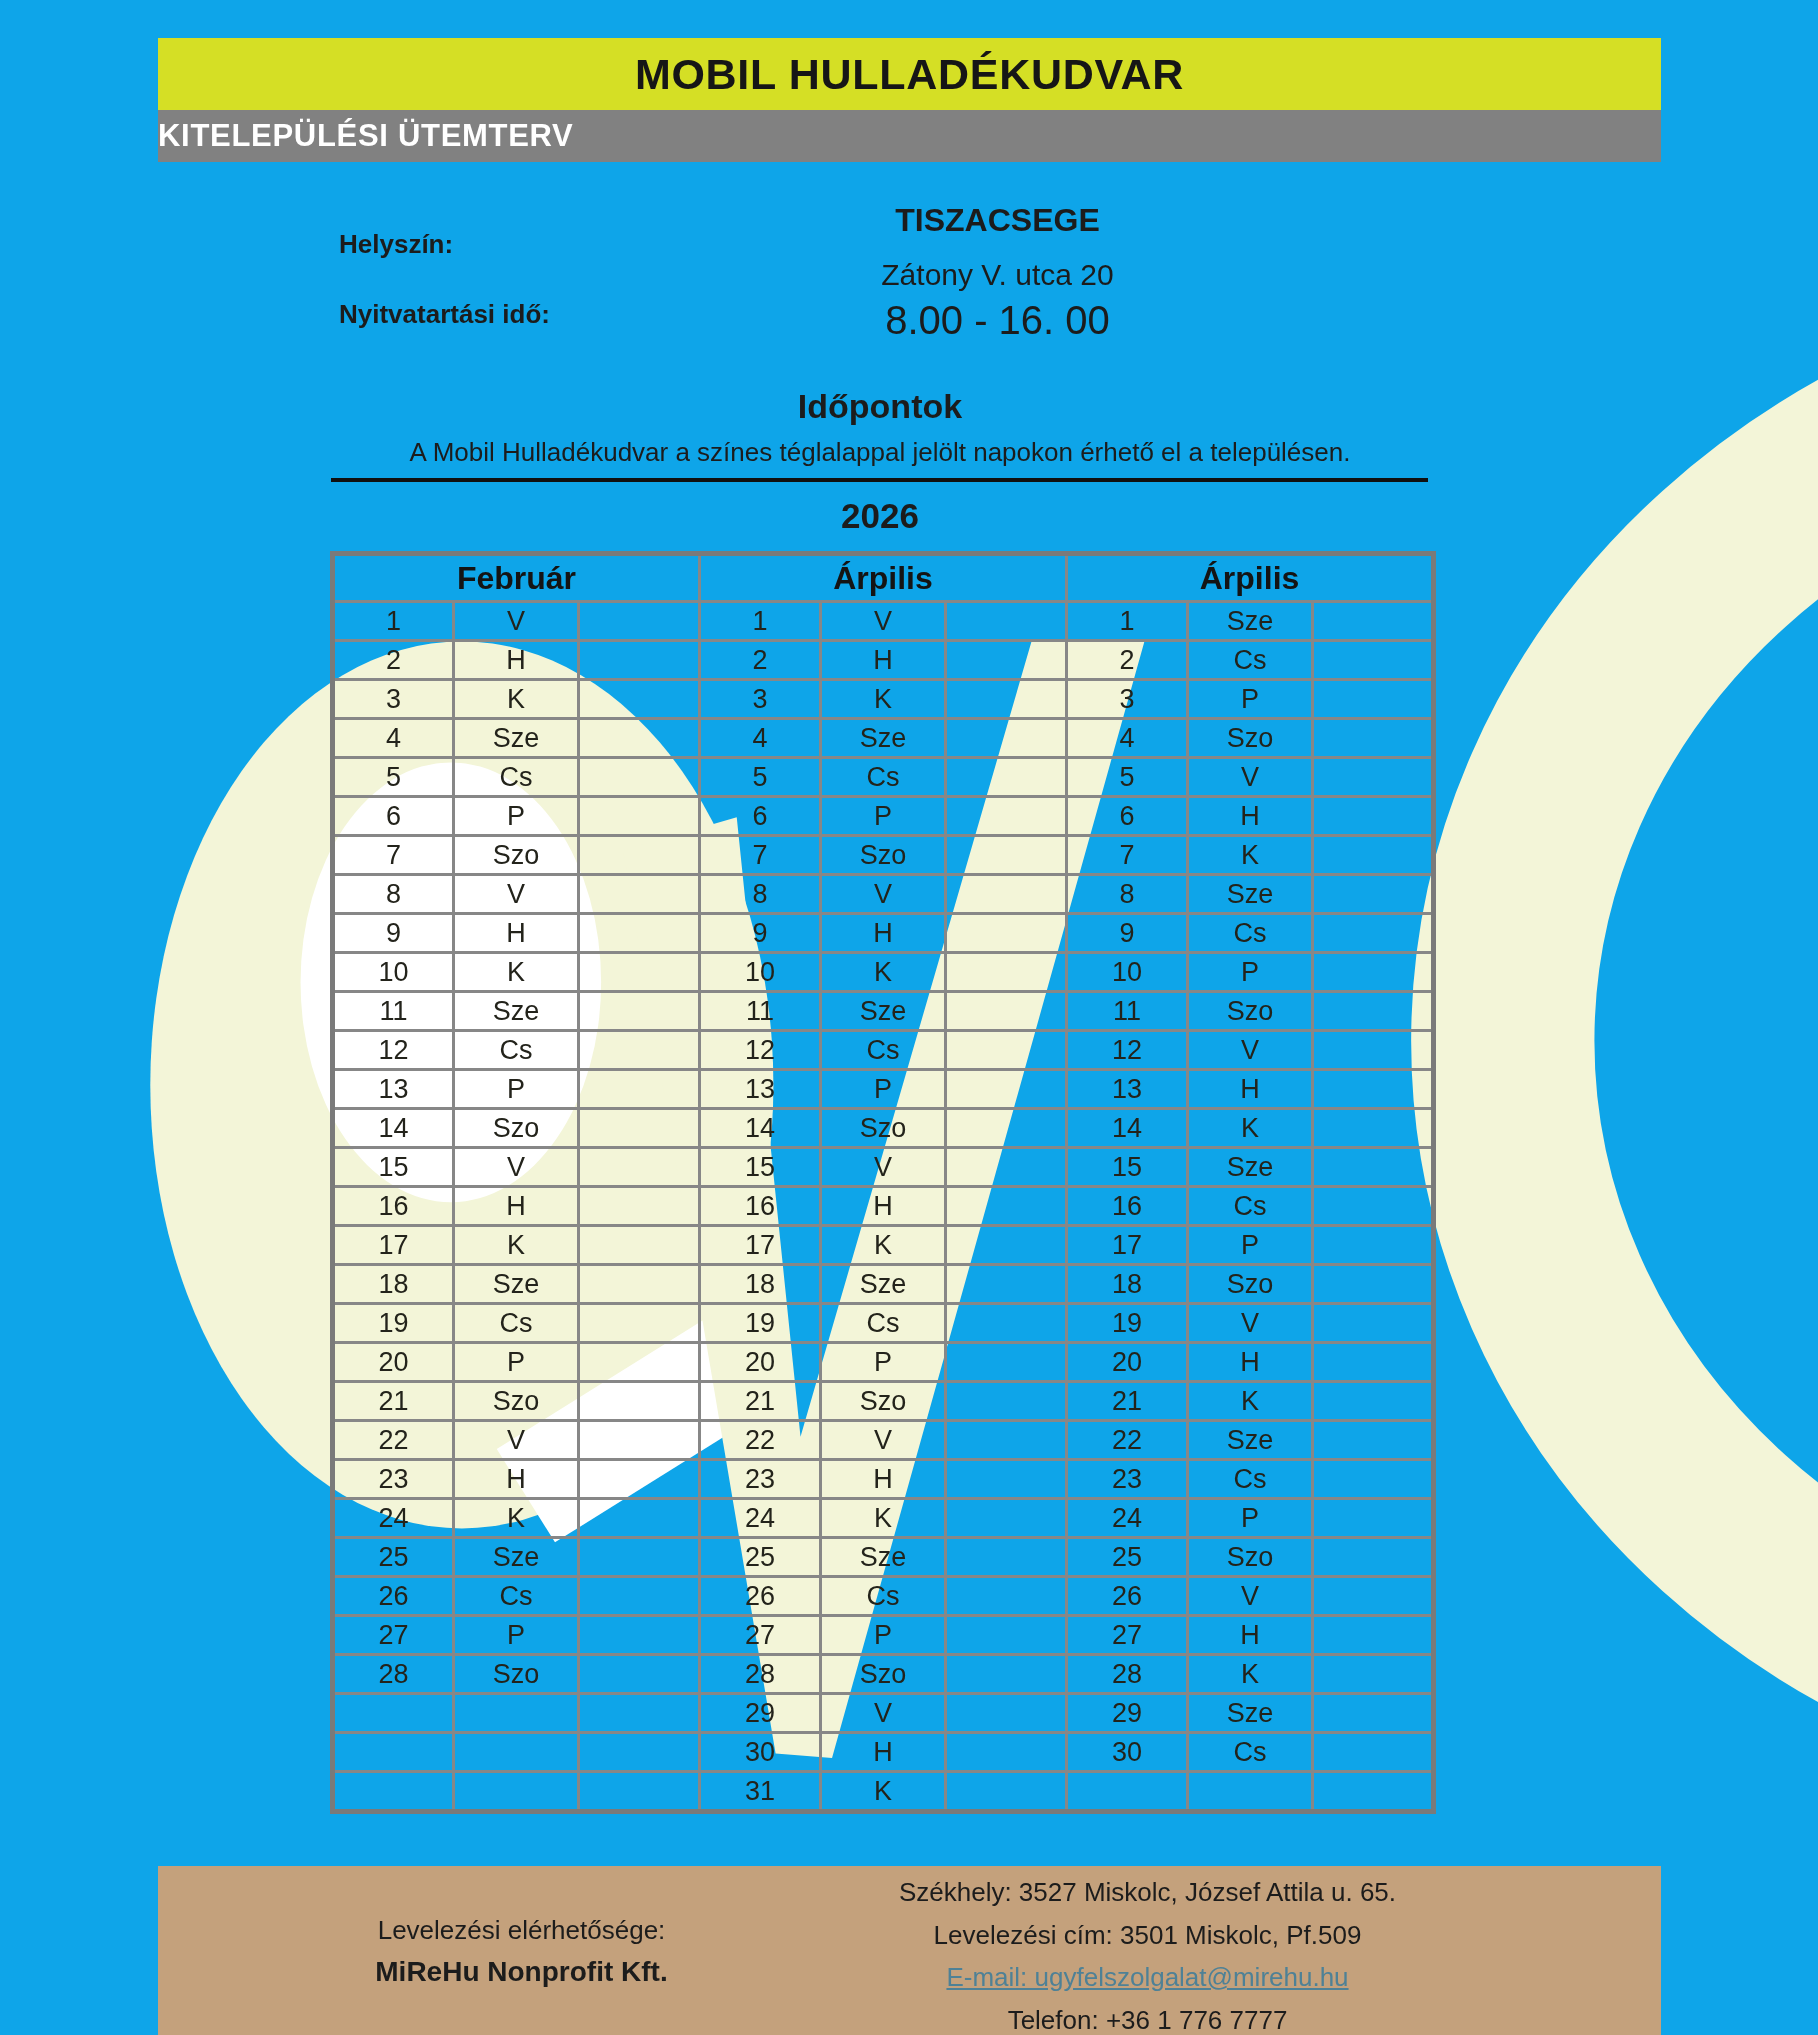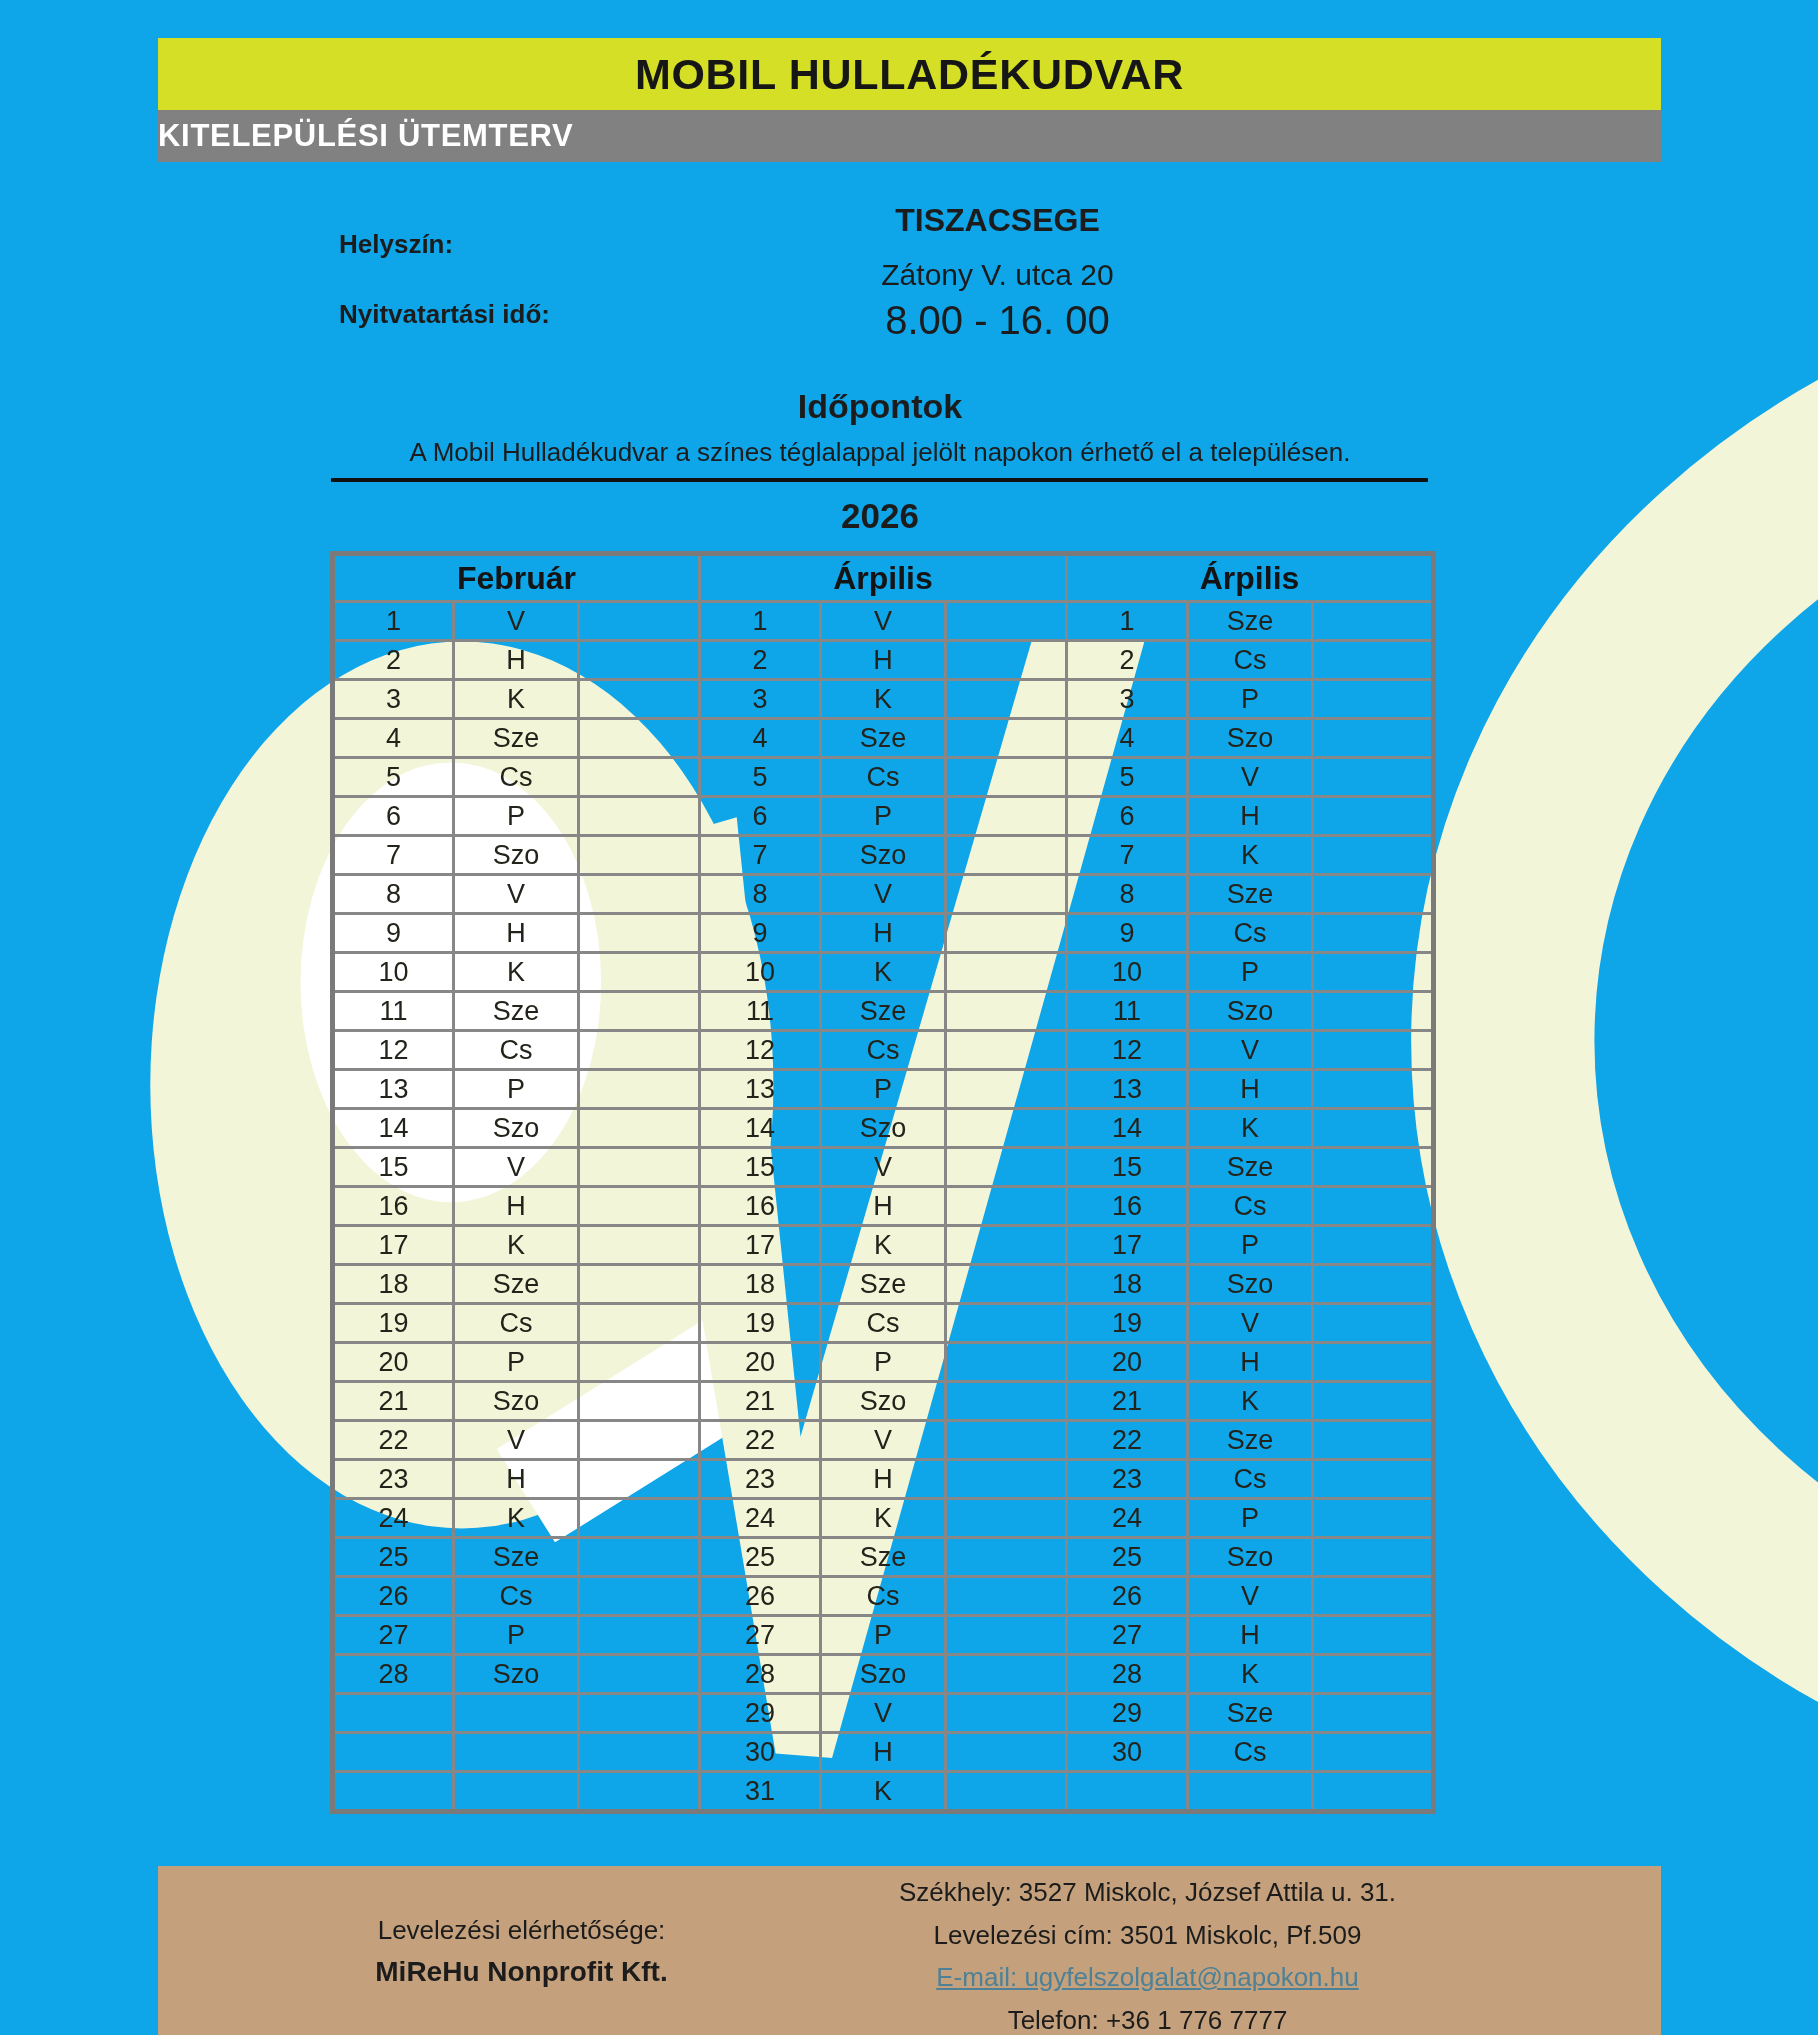--- a/index.html
+++ b/index.html
@@ -452,21 +452,21 @@
         </tr>
       </tbody>
   </table>
 
   <div class="footer" style="background: rgb(196, 161, 124);">
     <div class="f-left">
       <div class="l1">Levelezési elérhetősége:</div>
       <div class="l2">MiReHu Nonprofit Kft.</div>
     </div>
     <div class="f-right">
-      <div class="fr fr1">Székhely: 3527 Miskolc, József Attila u. 31.</div>
+      <div class="fr fr1">Székhely: 3527 Miskolc, József Attila u. 65.</div>
       <div class="fr fr2">Levelezési cím: 3501 Miskolc, Pf.509</div>
-      <div class="fr fr3"><a class="email-link">E-mail: ugyfelszolgalat@napokon.hu</a></div>
+      <div class="fr fr3"><a class="email-link">E-mail: ugyfelszolgalat@mirehu.hu</a></div>
       <div class="fr fr4">Telefon: +36 1 776 7777</div>
     </div>
   </div>
 
 </div>
 
 
 </body></html>

